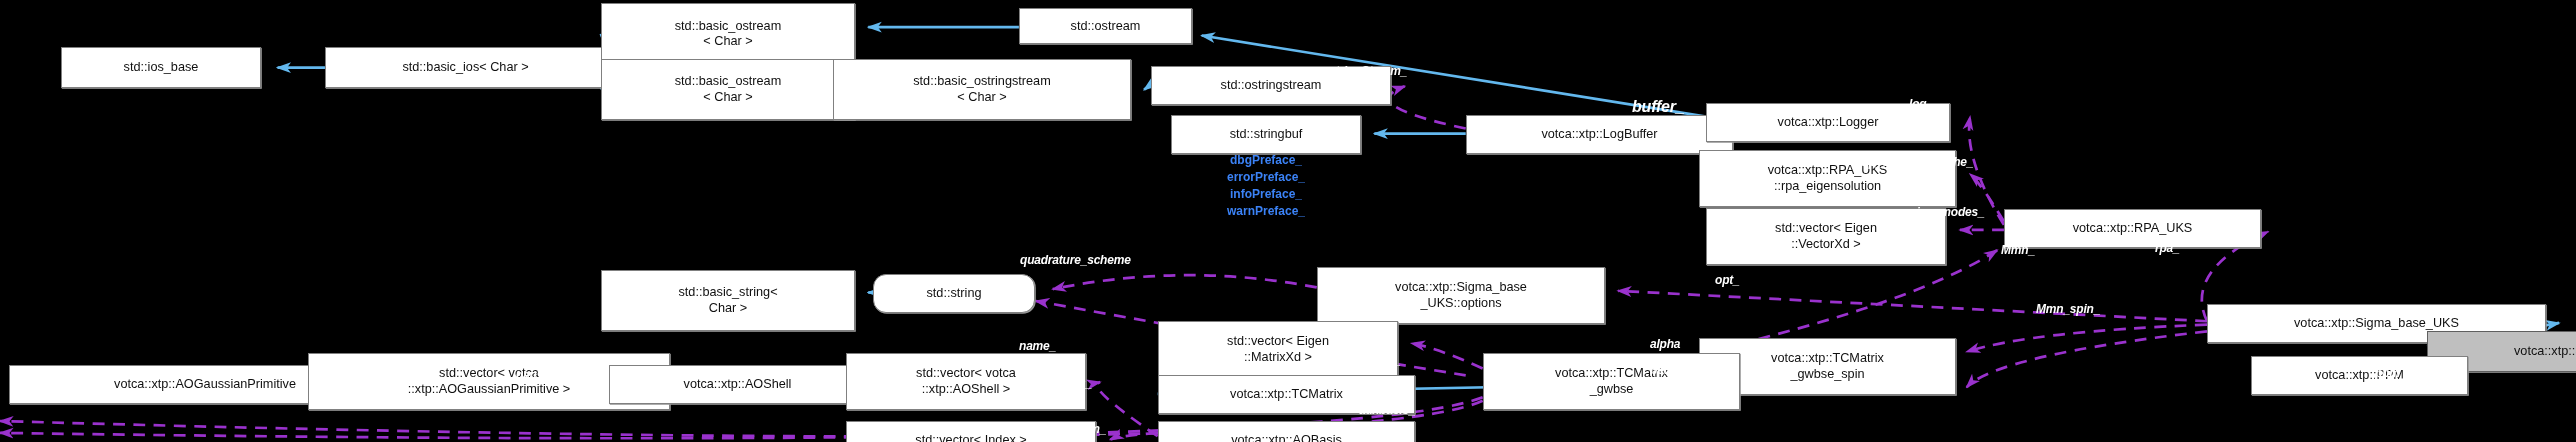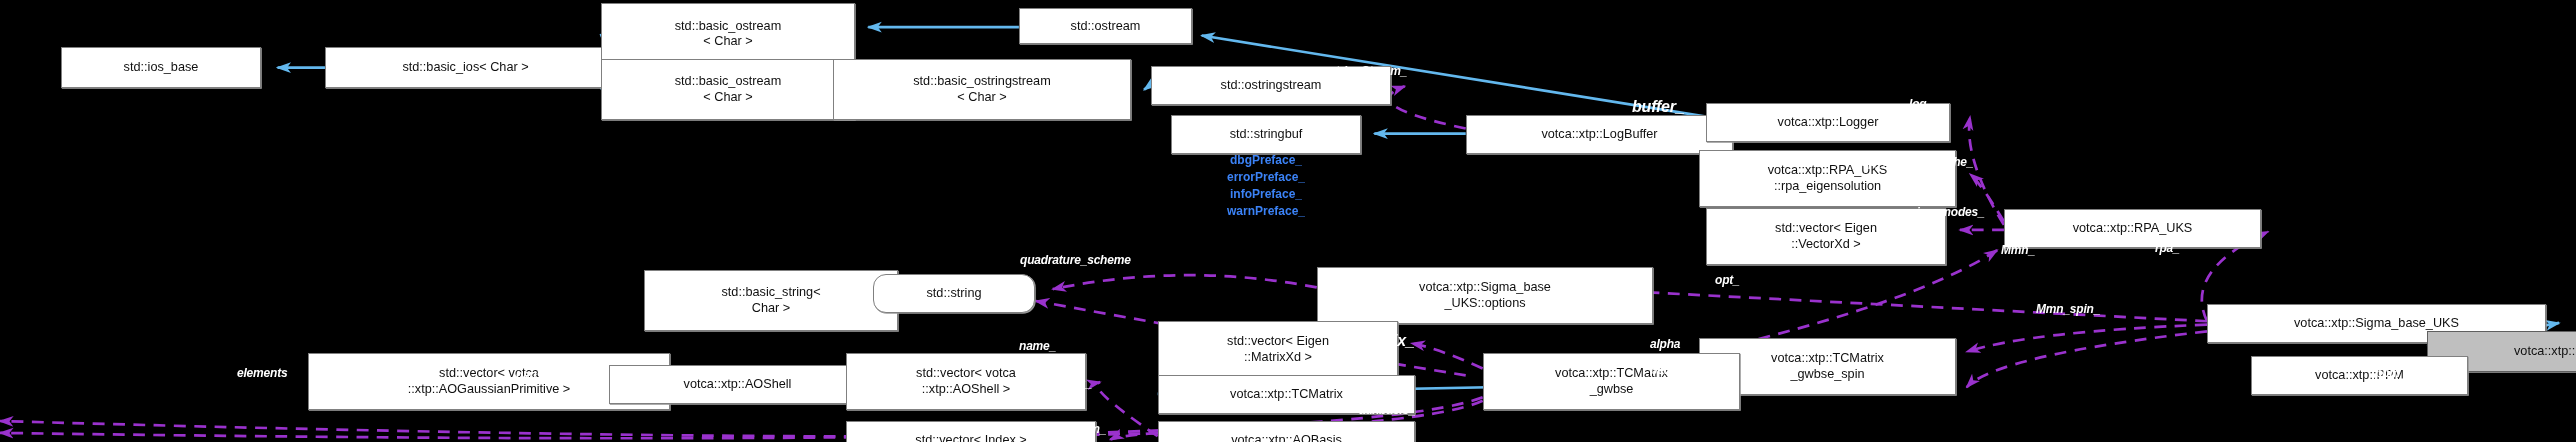--- a/index.html
+++ b/index.html
@@ -119,32 +119,33 @@
 &lt; Char &gt;</div>
   <div class="node" style="left: 1151px; top: 66px; width: 240px; height: 39px; font-size: 12.7px; line-height: 15.2px;">std::ostringstream</div>
   <div class="node" style="left: 1171px; top: 115px; width: 190px; height: 39px; font-size: 12.7px; line-height: 15.2px;">std::stringbuf</div>
   <div class="node" style="left: 1466px; top: 115px; width: 267px; height: 39px; font-size: 12.7px; line-height: 15.2px;">votca::xtp::LogBuffer</div>
   <div class="node" style="left: 1706px; top: 103px; width: 244px; height: 39px; font-size: 12.7px; line-height: 15.2px;">votca::xtp::Logger</div>
   <div class="node" style="left: 1699px; top: 150px; width: 257px; height: 57px; font-size: 12.7px; line-height: 15.2px;">votca::xtp::RPA_UKS
 ::rpa_eigensolution</div>
   <div class="node" style="left: 1706px; top: 208px; width: 240px; height: 57px; font-size: 12.7px; line-height: 15.2px;">std::vector&lt; Eigen
 ::VectorXd &gt;</div>
   <div class="node" style="left: 2004px; top: 209px; width: 257px; height: 39px; font-size: 12.7px; line-height: 15.2px;">votca::xtp::RPA_UKS</div>
-  <div class="node" style="left: 601px; top: 270px; width: 254px; height: 61px; font-size: 12.7px; line-height: 15.2px; margin-left: 43px;">std::basic_string&lt;
+  <div class="node" style="left: 601px; top: 270px; width: 254px; height: 61px; font-size: 12.7px; line-height: 15.2px;">std::basic_string&lt;
  Char &gt;</div>
   <div class="node" style="left: 873px; top: 274px; width: 162px; height: 39px; font-size: 12.7px; line-height: 15.2px; border-radius: 13px;">std::string</div>
-  <div class="node" style="left: 1317px; top: 267px; width: 336px; height: 57px; font-size: 12.7px; line-height: 15.2px;">votca::xtp::Sigma_base
+  <div class="node" style="left: 1317px; top: 267px; width: 288px; height: 57px; font-size: 12.7px; line-height: 15.2px;">votca::xtp::Sigma_base
 _UKS::options</div>
   <div class="node" style="left: 2207px; top: 304px; width: 339px; height: 39px; font-size: 12.7px; line-height: 15.2px;">votca::xtp::Sigma_base_UKS</div>
   <div class="node" style="left: 1158px; top: 321px; width: 240px; height: 57px; font-size: 12.7px; line-height: 15.2px;">std::vector&lt; Eigen
 ::MatrixXd &gt;</div>
   <div class="node" style="left: 1699px; top: 338px; width: 257px; height: 57px; font-size: 12.7px; line-height: 15.2px;">votca::xtp::TCMatrix
 _gwbse_spin</div>
   <div class="node current" style="left: 2427px; top: 331px; width: 339px; height: 41px; font-size: 12.7px; line-height: 15.2px;">votca::xtp::Sigma_PPM_UKS</div>
   <div class="node" style="left: 2251px; top: 356px; width: 217px; height: 39px; font-size: 12.7px; line-height: 15.2px;">votca::xtp::PPM</div>
+  <div class="node" style="left: 8.5px; top: 365px; width: 393px; height: 39px; font-size: 12.7px; line-height: 15.2px;">votca::xtp::AOGaussianPrimitive</div>
   <div class="node" style="left: 308px; top: 353px; width: 362px; height: 57px; font-size: 12.7px; line-height: 15.2px;">std::vector&lt; votca
 ::xtp::AOGaussianPrimitive &gt;</div>
   <div class="node" style="left: 609px; top: 365px; width: 257px; height: 39px; font-size: 12.7px; line-height: 15.2px;">votca::xtp::AOShell</div>
   <div class="node" style="left: 846px; top: 353px; width: 240px; height: 57px; font-size: 12.7px; line-height: 15.2px;">std::vector&lt; votca
 ::xtp::AOShell &gt;</div>
   <div class="node" style="left: 1158px; top: 375px; width: 257px; height: 39px; font-size: 12.7px; line-height: 15.2px;">votca::xtp::TCMatrix</div>
   <div class="node" style="left: 1483px; top: 353px; width: 257px; height: 57px; font-size: 12.7px; line-height: 15.2px;">votca::xtp::TCMatrix
 _gwbse</div>
   <div class="node" style="left: 846px; top: 421px; width: 250px; height: 39px; font-size: 12.7px; line-height: 15.2px;">std::vector&lt; Index &gt;</div>
   <div class="node" style="left: 1158px; top: 421px; width: 257px; height: 39px; font-size: 12.7px; line-height: 15.2px;">votca::xtp::AOBasis</div>
@@ -153,21 +154,21 @@
   <div class="elabel" style="left: 1632px; top: 98px; font-size: 16px; line-height: 17px;">buffer_</div>
   <div class="elabel" style="left: 1909px; top: 96px; font-size: 12px; line-height: 17px; text-align: right;">log_</div>
   <div class="elabel" style="left: 1855px; top: 154px; font-size: 12px; line-height: 17px;">h2p_solution_cache_</div>
   <div class="elabel" style="left: 1863px; top: 204px; font-size: 12px; line-height: 17px; margin-left: 16px;">screening_modes_</div>
   <div class="elabel" style="left: 2155px; top: 240px; font-size: 12px; line-height: 17px;">rpa_</div>
   <div class="elabel" style="left: 1012px; top: 252px; font-size: 12px; line-height: 17px; margin-left: 8px;">quadrature_scheme</div>
   <div class="elabel" style="left: 1715px; top: 272px; font-size: 12px; line-height: 17px;">opt_</div>
   <div class="elabel" style="left: 2001px; top: 242px; font-size: 12px; line-height: 17px;">Mmn_</div>
   <div class="elabel" style="left: 2036px; top: 301px; font-size: 12px; line-height: 17px;">Mmn_spin_</div>
   <div class="elabel" style="left: 1019px; top: 338px; font-size: 12px; line-height: 17px;">name_</div>
-  <div class="elabel" style="left: 1359px; top: 332px; font-size: 16px; line-height: 17px;">matrix_</div>
+  <div class="elabel" style="left: 1359px; top: 352px; font-size: 12px; line-height: 17px;">matrix_</div>
   <div class="elabel" style="left: 1650px; top: 336px; font-size: 12px; line-height: 17px;">alpha</div>
   <div class="elabel" style="left: 1650px; top: 362px; font-size: 12px; line-height: 17px;">beta</div>
   <div class="elabel" style="left: 1896px; top: 370px; font-size: 12px; line-height: 17px;">Mmn_</div>
   <div class="elabel" style="left: 2375px; top: 365px; font-size: 12px; line-height: 17px;">ppm_</div>
   <div class="elabel" style="left: 237px; top: 365px; font-size: 12px; line-height: 17px;">elements</div>
   <div class="elabel" style="left: 516px; top: 367px; font-size: 12px; line-height: 17px;">gaussians_</div>
   <div class="elabel" style="left: 760px; top: 365px; font-size: 12px; line-height: 17px;">elements</div>
   <div class="elabel" style="left: 1039px; top: 375px; font-size: 12px; line-height: 17px;">aoshells_</div>
   <div class="elabel" style="left: 1359px; top: 402px; font-size: 12px; line-height: 17px;">auxbasis_</div>
   <div class="elabel" style="left: 1359px; top: 426px; font-size: 12px; line-height: 17px;">dftbasis_</div>

